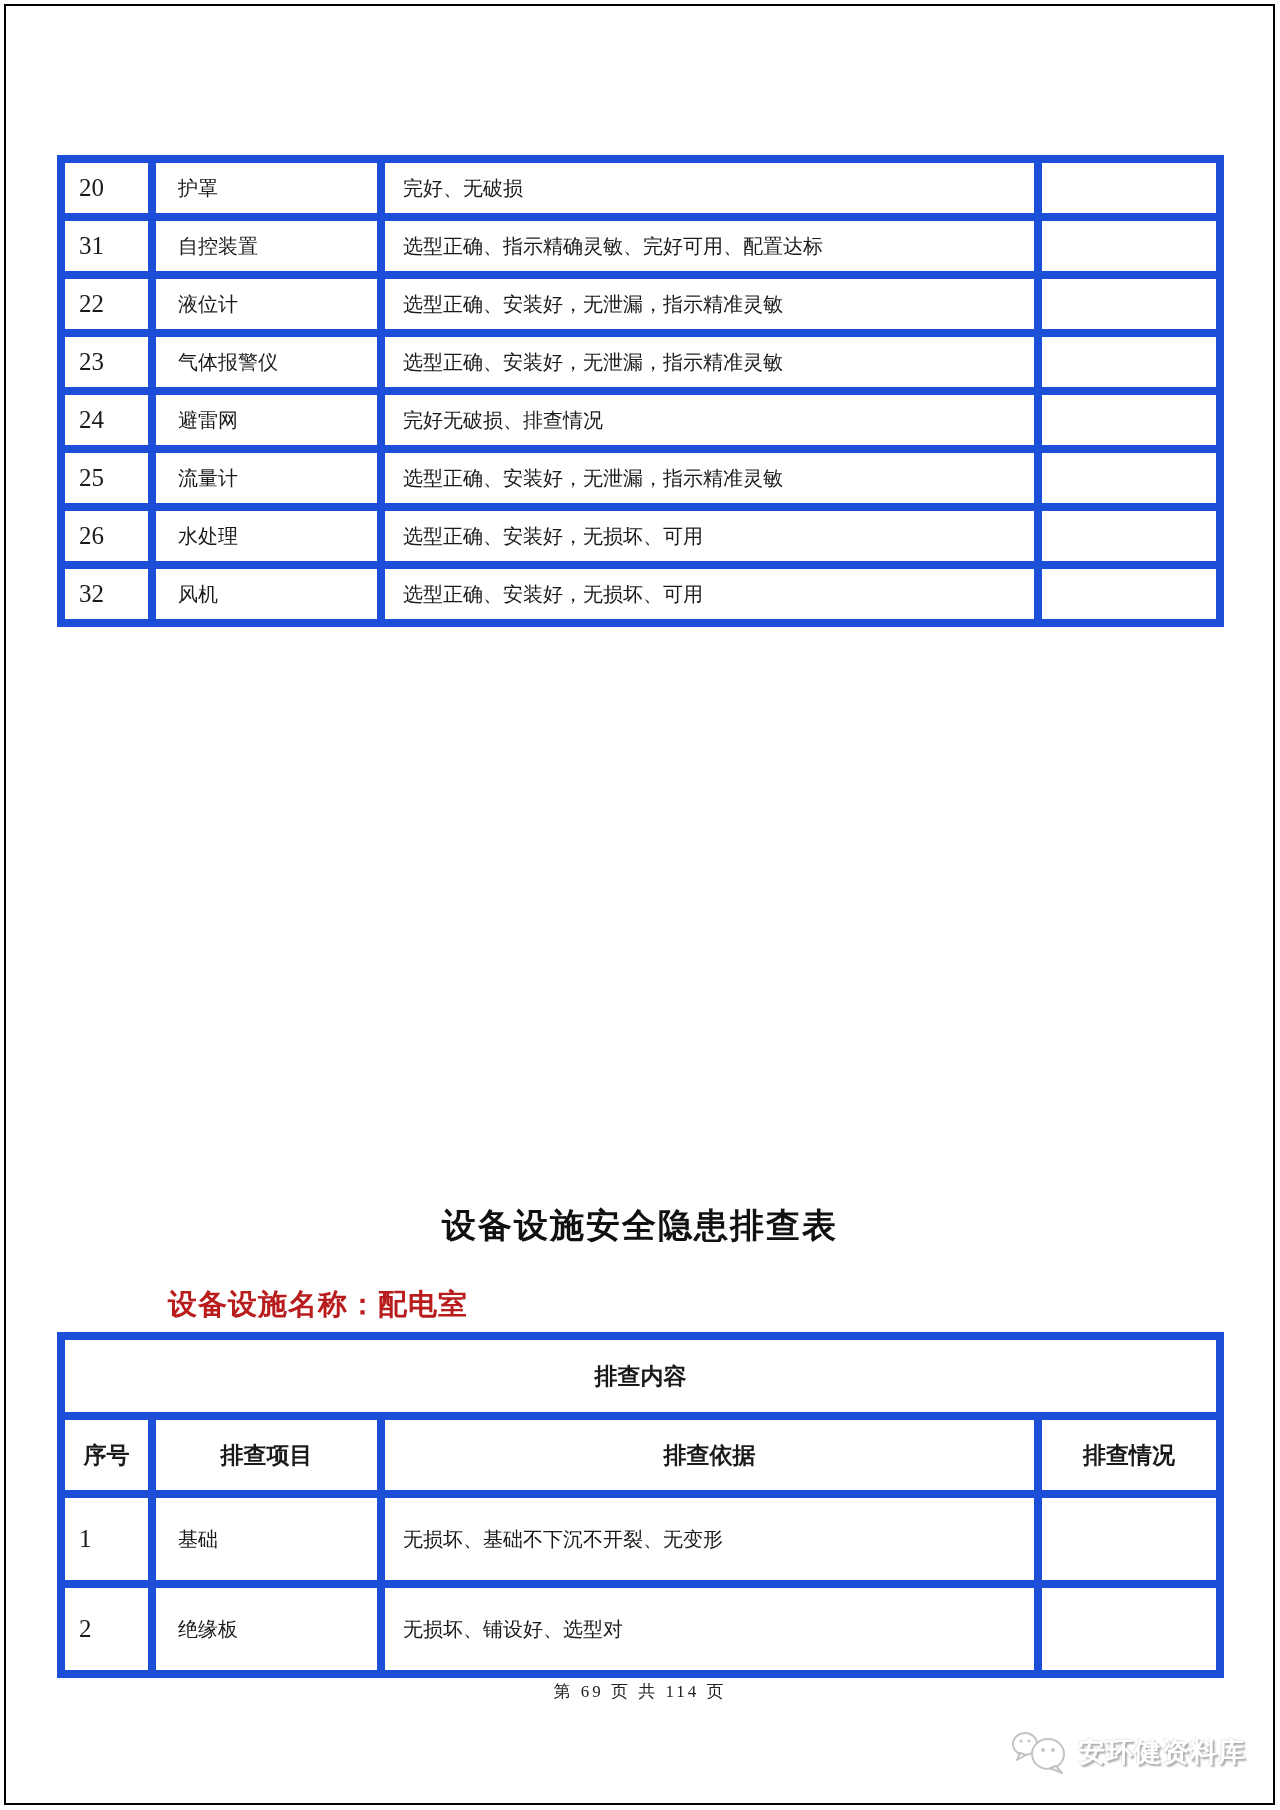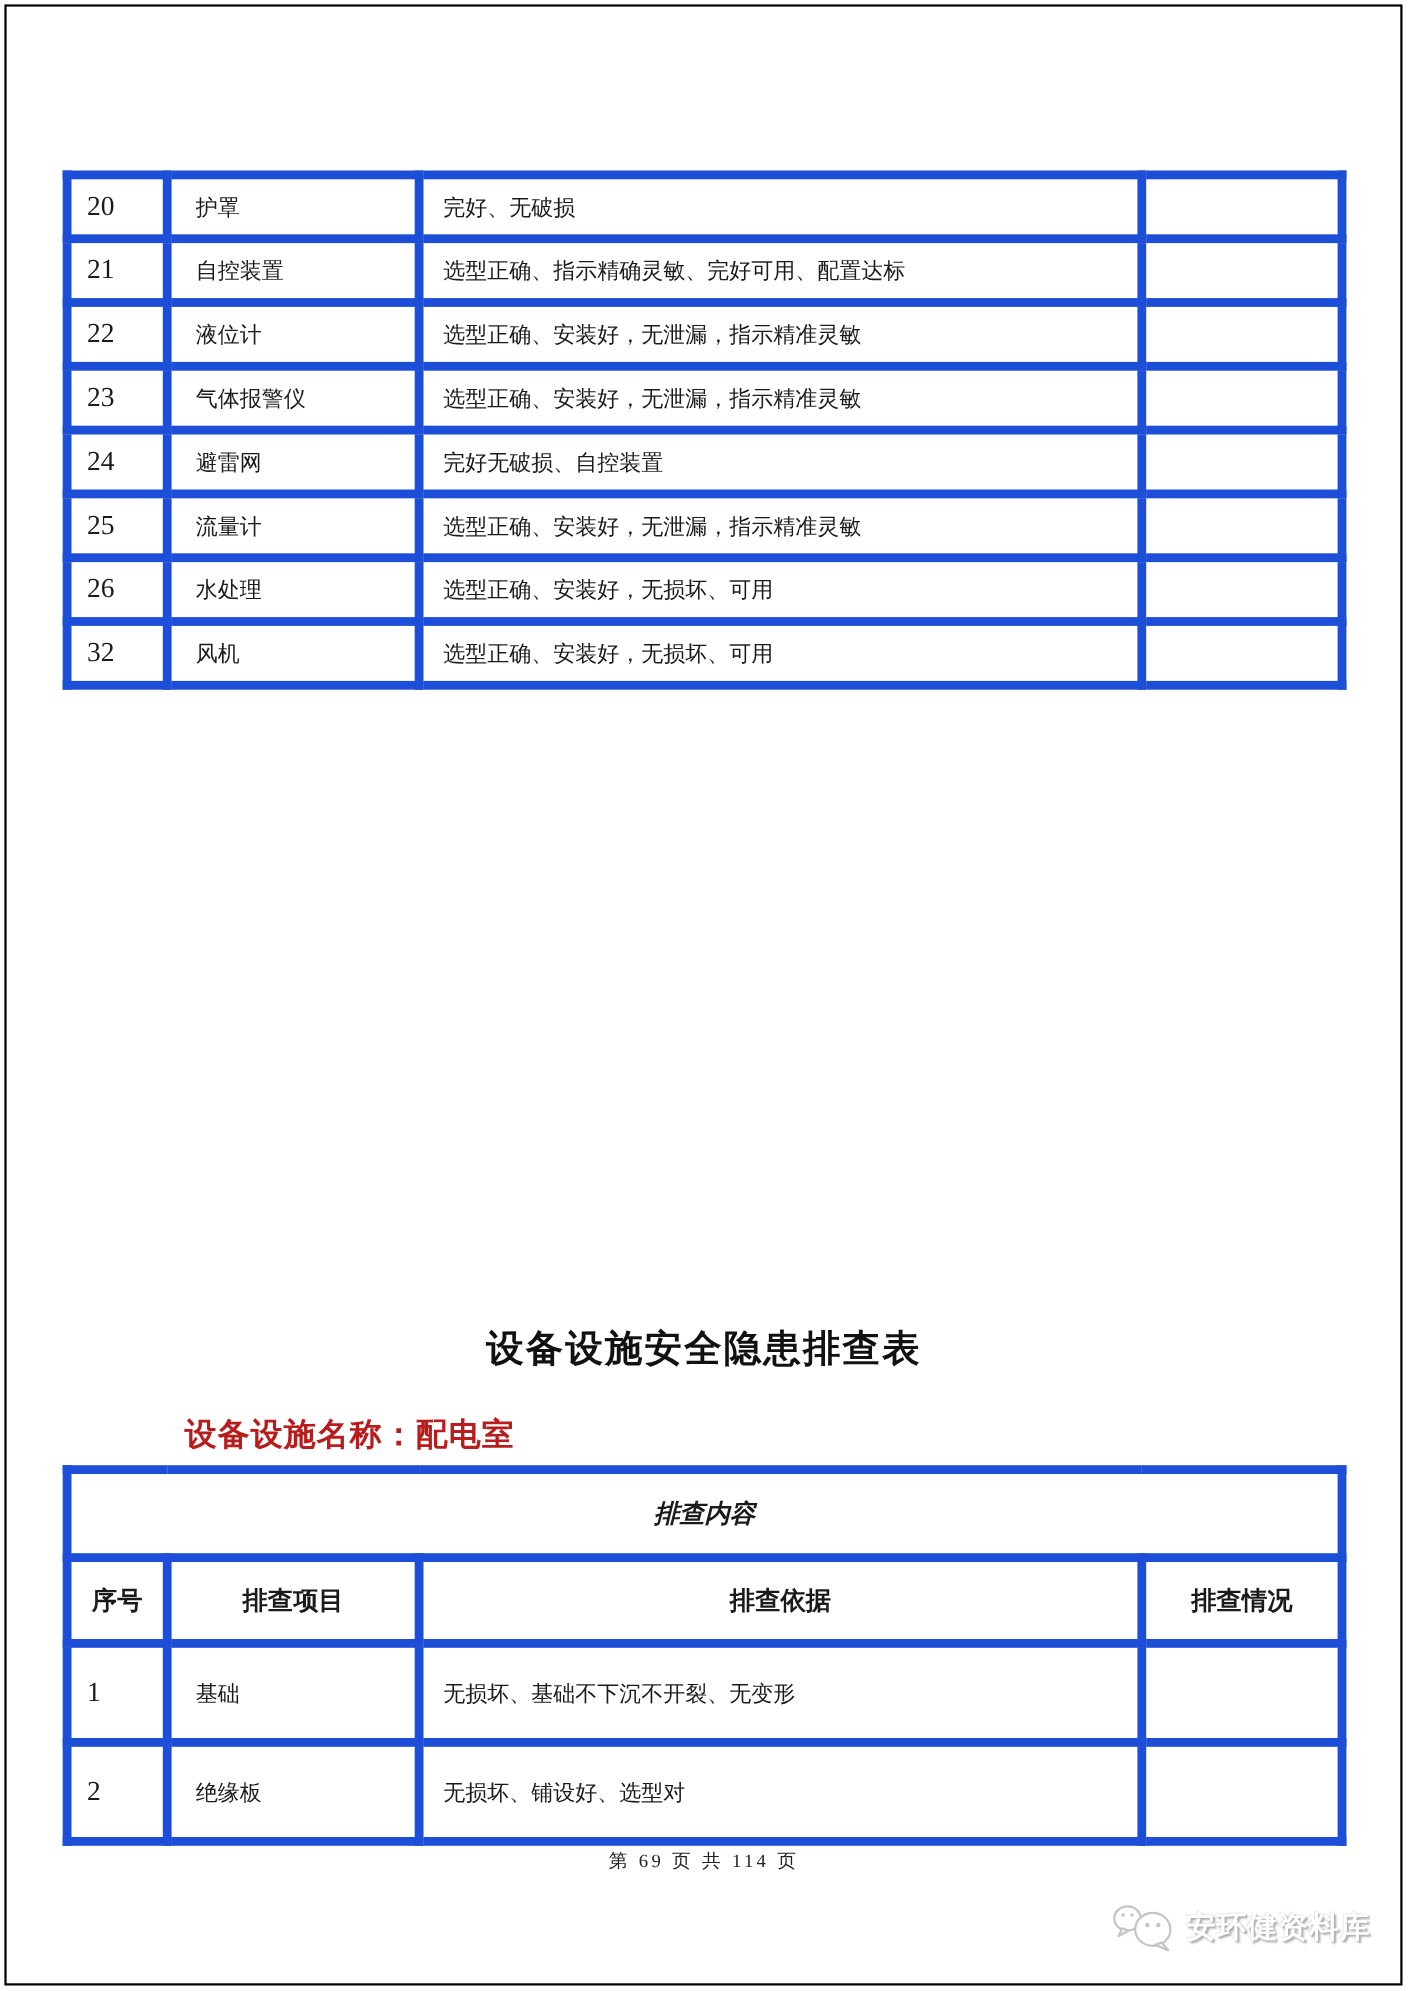--- a/index.html
+++ b/index.html
@@ -22,21 +22,21 @@
   }
   .tbl1{top:155px;}
   .tbl1 tr{height:58px;}
   .tbl2{top:1332px;}
   td.c-no{
     font-size:25px;padding-left:14px;font-family:"Liberation Serif","DejaVu Serif",serif;
   }
   td.c-item{font-size:20px;padding-left:22px;}
   td.c-basis{font-size:20px;padding-left:18px;}
   td.c-status{}
-  .tbl2 .span-row{height:80px;font-style:italic;}
+  .tbl2 .span-row{height:80px;}
   .tbl2 .span-row td{
     text-align:center;font-weight:bold;font-size:23px;
     font-family:"Liberation Sans","DejaVu Sans",sans-serif;
   }
   .tbl2 .head-row{height:78px;}
   .tbl2 .head-row th{
     text-align:center;font-weight:bold;font-size:23px;
     font-family:"Liberation Sans","DejaVu Sans",sans-serif;
   }
   .tbl2 .data-row{height:90px;}
@@ -80,41 +80,41 @@
       <col style="width:182px">
   </colgroup>
   <tbody>
     <tr>
       <td class="c-no">20</td>
       <td class="c-item">护罩</td>
       <td class="c-basis">完好、无破损</td>
       <td class="c-status"></td>
     </tr>
     <tr>
-      <td class="c-no">21</td>
+      <td class="c-no">31</td>
       <td class="c-item">自控装置</td>
       <td class="c-basis">选型正确、指示精确灵敏、完好可用、配置达标</td>
       <td class="c-status"></td>
     </tr>
     <tr>
       <td class="c-no">22</td>
       <td class="c-item">液位计</td>
       <td class="c-basis">选型正确、安装好，无泄漏，指示精准灵敏</td>
       <td class="c-status"></td>
     </tr>
     <tr>
       <td class="c-no">23</td>
       <td class="c-item">气体报警仪</td>
       <td class="c-basis">选型正确、安装好，无泄漏，指示精准灵敏</td>
       <td class="c-status"></td>
     </tr>
     <tr>
       <td class="c-no">24</td>
       <td class="c-item">避雷网</td>
-      <td class="c-basis">完好无破损、自控装置</td>
+      <td class="c-basis">完好无破损、排查情况</td>
       <td class="c-status"></td>
     </tr>
     <tr>
       <td class="c-no">25</td>
       <td class="c-item">流量计</td>
       <td class="c-basis">选型正确、安装好，无泄漏，指示精准灵敏</td>
       <td class="c-status"></td>
     </tr>
     <tr>
       <td class="c-no">26</td>

